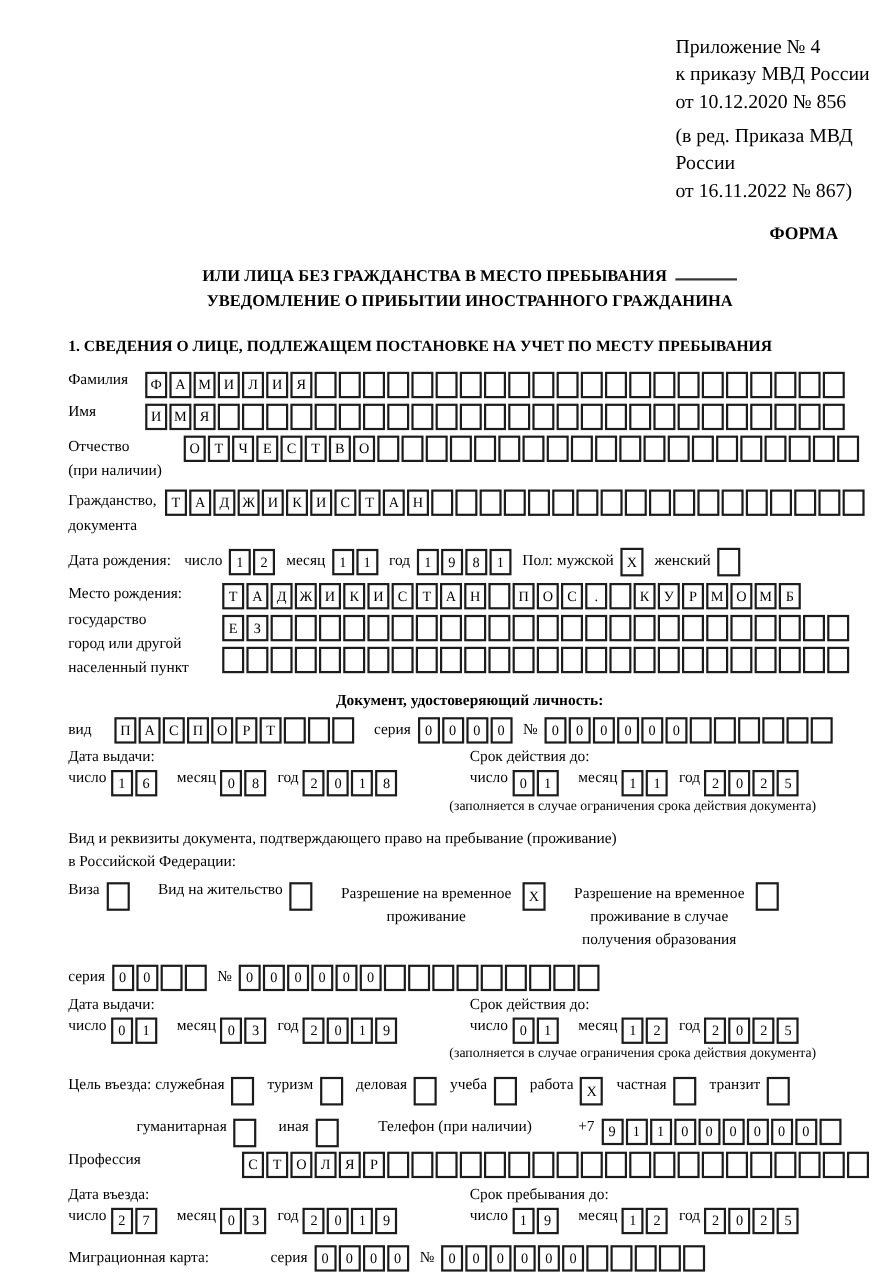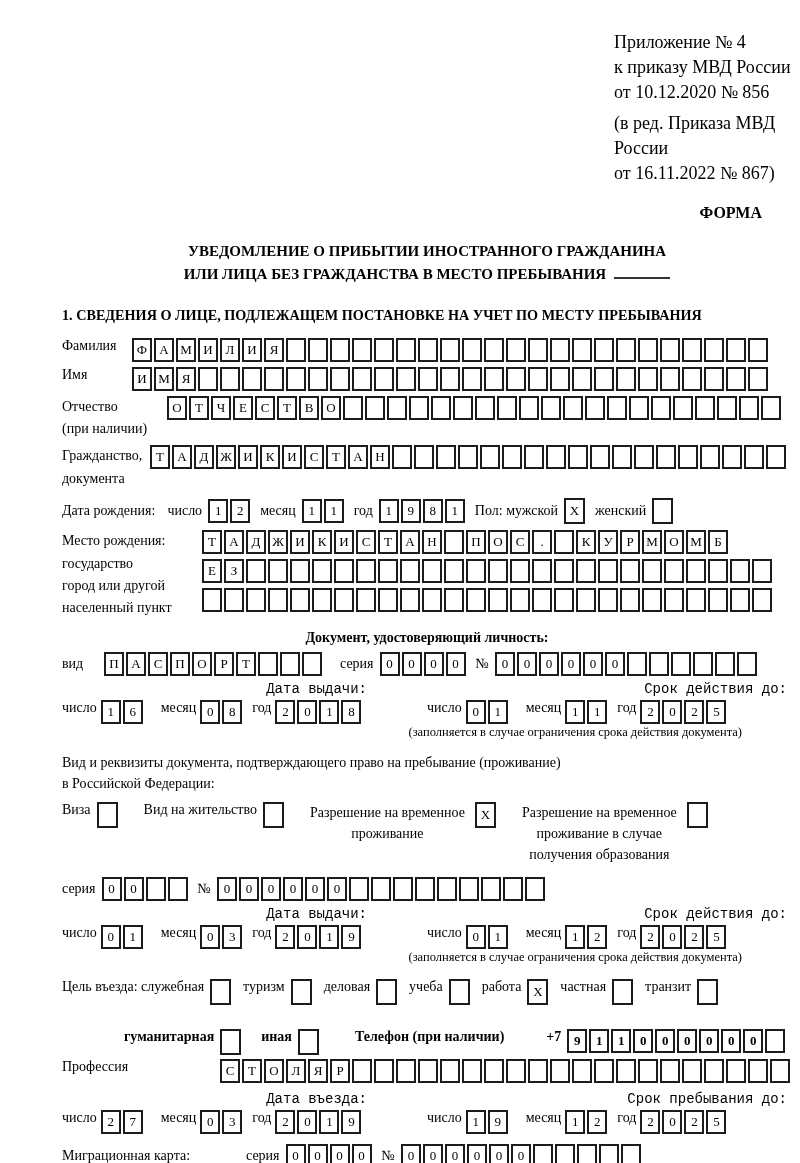--- a/index.html
+++ b/index.html
@@ -30,21 +30,21 @@
   .w88{width:88px;flex:none;}
   .w105{width:105px;flex:none;}
   .w140{width:140px;flex:none;}
   .gap8{margin-left:8px;}  .gap12{margin-left:12px;}  .gap16{margin-left:16px;}
   .gap24{margin-left:24px;}  .gap36{margin-left:36px;}
   .mr6{margin-right:6px;}
   .center-head{text-align:center;font-weight:bold;margin:10px 0 6px 0;}
   .dates{display:flex;margin-top:2px;}
   .dcol-l{width:305px;flex:none;}
   .dcol-r{margin-left:60px;width:360px;flex:none;}
-  .dhead{text-align:right;margin-bottom:3px;font-family:Liberation Mono, monospace;}
+  .dhead{text-align:left;margin-bottom:3px;}
   .dgrp{display:flex;align-items:flex-start;white-space:nowrap;}
   .dgrp .lbl{margin-right:4px;}
   .dgrp .cells{margin-right:8px;}
   .note{font-size:12.5px;text-align:right;padding-right:50px;margin-top:1px;}
   .plain{margin-top:12px;line-height:1.5;}
   .cbrow{display:flex;align-items:flex-start;margin-top:8px;}
   .cbitem{display:flex;align-items:flex-start;}
   .cbtxt{text-align:center;line-height:1.5;margin-right:10px;}
   .purpose-row{display:flex;align-items:flex-start;margin-top:14px;flex-wrap:nowrap;}
   .purpose-row .lbl{margin-right:6px;}
@@ -59,22 +59,22 @@
   <div>Приложение № 4</div>
   <div>к приказу МВД России</div>
   <div>от 10.12.2020 № 856</div>
   <div class="amend">(в ред. Приказа МВД России</div>
   <div>от 16.11.2022 № 867)</div>
 </div>
 
 <div class="forma">ФОРМА</div>
 
 <div class="title">
+  <div><span>ИЛИ ЛИЦА БЕЗ ГРАЖДАНСТВА В МЕСТО ПРЕБЫВАНИЯ</span><span class="blankline"></span></div>
   <div>УВЕДОМЛЕНИЕ О ПРИБЫТИИ ИНОСТРАННОГО ГРАЖДАНИНА</div>
-  <div><span>ИЛИ ЛИЦА БЕЗ ГРАЖДАНСТВА В МЕСТО ПРЕБЫВАНИЯ</span><span class="blankline"></span></div>
 </div>
 
 <div class="sect">1. СВЕДЕНИЯ О ЛИЦЕ, ПОДЛЕЖАЩЕМ ПОСТАНОВКЕ НА УЧЕТ ПО МЕСТУ ПРЕБЫВАНИЯ</div>
 
 <div class="row">
   <span class="lbl w70">Фамилия</span>
   <span class="cells"><span class="cell">Ф</span><span class="cell">А</span><span class="cell">М</span><span class="cell">И</span><span class="cell">Л</span><span class="cell">И</span><span class="cell">Я</span><span class="cell"></span><span class="cell"></span><span class="cell"></span><span class="cell"></span><span class="cell"></span><span class="cell"></span><span class="cell"></span><span class="cell"></span><span class="cell"></span><span class="cell"></span><span class="cell"></span><span class="cell"></span><span class="cell"></span><span class="cell"></span><span class="cell"></span><span class="cell"></span><span class="cell"></span><span class="cell"></span><span class="cell"></span><span class="cell"></span><span class="cell"></span><span class="cell"></span></span>
 </div>
 
 <div class="row">
@@ -243,21 +243,21 @@
   <span class="lbl">учеба</span>
   <span class="cells cbx"><span class="cell"></span></span>
   <span class="lbl">работа</span>
   <span class="cells cbx"><span class="cell">X</span></span>
   <span class="lbl">частная</span>
   <span class="cells cbx"><span class="cell"></span></span>
   <span class="lbl">транзит</span>
   <span class="cells cbx"><span class="cell"></span></span>
 </div>
 
-<div class="purpose-row" style="margin-top:24px;padding-left:62px;font-weight:bold;">
+<div class="purpose-row" style="margin-top:12px;padding-left:62px;">
   <span class="lbl">гуманитарная</span>
   <span class="cells cbx"><span class="cell"></span></span>
   <span class="lbl gap8">иная</span>
   <span class="cells cbx"><span class="cell"></span></span>
   <span class="lbl gap24">Телефон (при наличии)</span>
   <span class="lbl gap36">+7</span>
   <span class="cells"><span class="cell">9</span><span class="cell">1</span><span class="cell">1</span><span class="cell">0</span><span class="cell">0</span><span class="cell">0</span><span class="cell">0</span><span class="cell">0</span><span class="cell">0</span><span class="cell"></span></span>
 </div>
 
 <div class="row" style="margin-top:4px;justify-content:space-between;">

